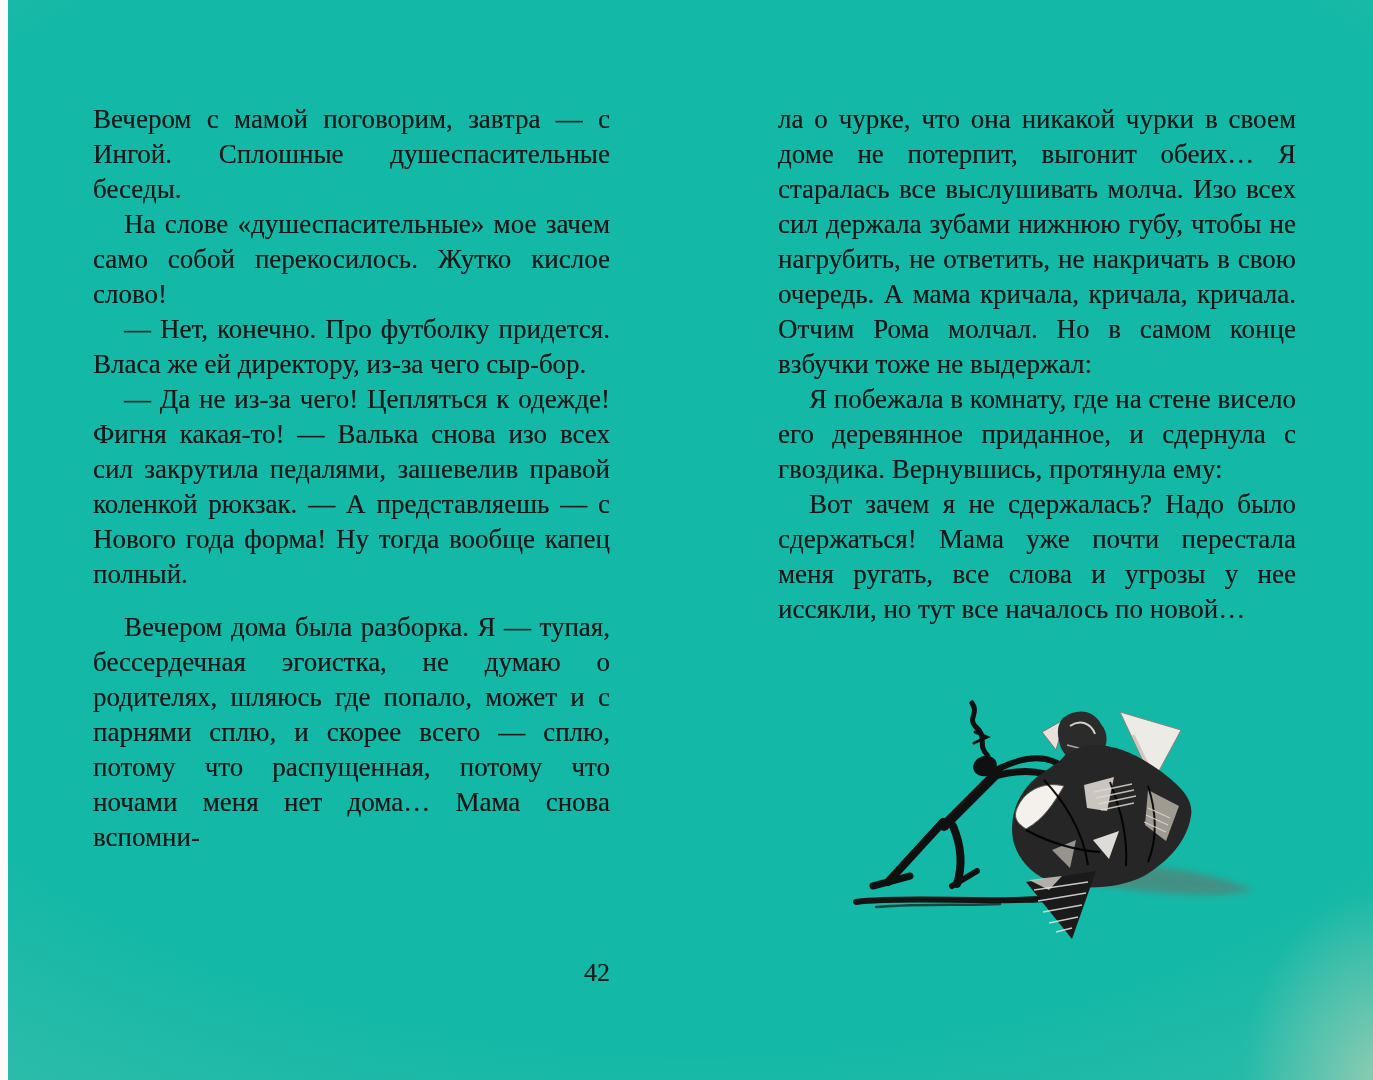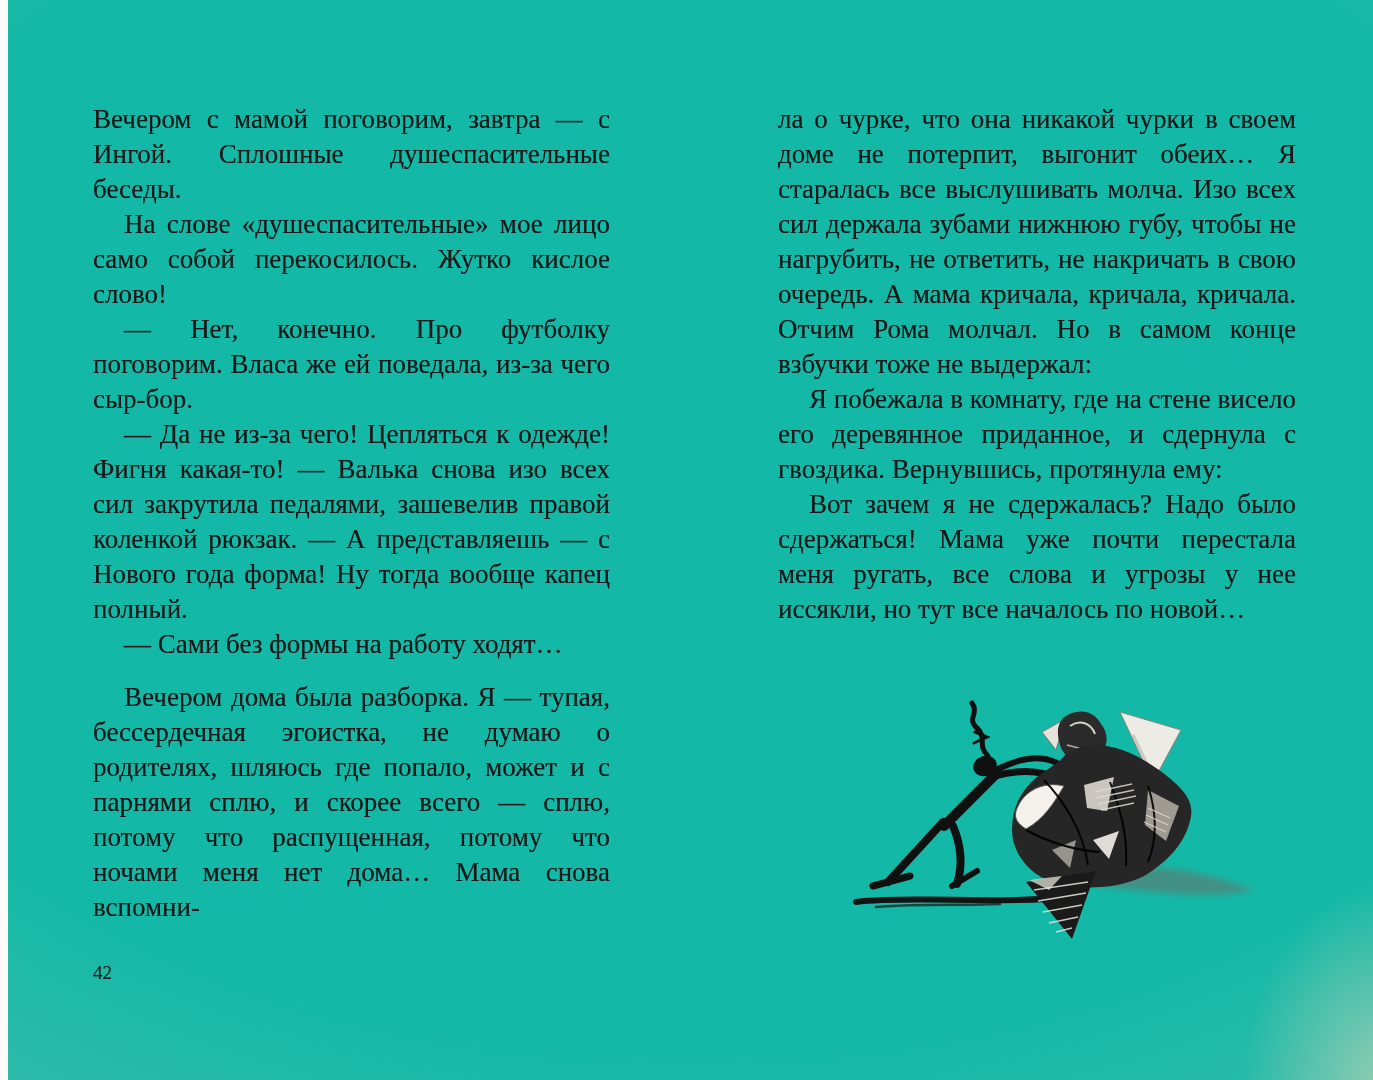--- a/index.html
+++ b/index.html
@@ -28,41 +28,40 @@
     margin:0;
     font-size:27px;line-height:35px;
     text-align:justify;
     color:#181818;
     text-shadow:0 0 0.5px rgba(10,10,10,0.55);
   }
   .text-column p.indent{text-indent:31px;}
   .text-column p.indent-gap{text-indent:31px;margin-top:18px;}
   .folio{
     position:absolute;top:856px;left:0;right:0;
-    text-align:left;
-    font-size:19px;line-height:30px;color:#1c1c1c;
+    text-align:right;
+    font-size:26px;line-height:30px;color:#1c1c1c;
     text-shadow:0 0 0.5px rgba(10,10,10,0.5);
   }
   .page-right .folio{left:0;right:-58px;}
   .illustration{
     position:absolute;left:70px;top:588px;width:420px;height:280px;
   }
 </style>
 </head>
 <body>
 
 <div class="photo">
 
   <div class="page page-left">
     <div class="text-column" id="left-col">
         <p class="plain">Вечером с мамой поговорим, завтра — с Ингой. Сплошные душеспасительные беседы.</p>
-        <p class="indent">На слове «душеспасительные» мое лицо само собой перекосилось. Жутко кислое слово!</p>
-        <p class="indent">— Нет, конечно. Про футболку поговорим. Власа же ей поведала, из-за чего сыр-бор.</p>
+        <p class="indent">На слове «душеспасительные» мое зачем само собой перекосилось. Жутко кислое слово!</p>
+        <p class="indent">— Нет, конечно. Про футболку придется. Власа же ей директору, из-за чего сыр-бор.</p>
         <p class="indent">— Да не из-за чего! Цепляться к одежде! Фигня какая-то! — Валька снова изо всех сил закрутила педалями, зашевелив правой коленкой рюкзак. — А представляешь — с Нового года форма! Ну тогда вообще капец полный.</p>
-        <p class="indent">— Сами без формы на работу ходят…</p>
         <p class="indent-gap">Вечером дома была разборка. Я — тупая, бессердечная эгоистка, не думаю о родителях, шляюсь где попало, может и с парнями сплю, и скорее всего — сплю, потому что распущенная, потому что ночами меня нет дома… Мама снова вспомни-</p>
       </div>
     <div class="folio">42</div>
   </div>
 
   <div class="page page-right">
     <div class="text-column" id="right-col">
         <p class="plain">ла о чурке, что она никакой чурки в своем доме не потерпит, выгонит обеих… Я старалась все выслушивать молча. Изо всех сил держала зубами нижнюю губу, чтобы не нагрубить, не ответить, не накричать в свою очередь. А мама кричала, кричала, кричала. Отчим Рома молчал. Но в самом конце взбучки тоже не выдержал:</p>
         <p class="indent">Я побежала в комнату, где на стене висело его деревянное приданное, и сдернула с гвоздика. Вернувшись, протянула ему:</p>
         <p class="indent">Вот зачем я не сдержалась? Надо было сдержаться! Мама уже почти перестала меня ругать, все слова и угрозы у нее иссякли, но тут все началось по новой…</p>

